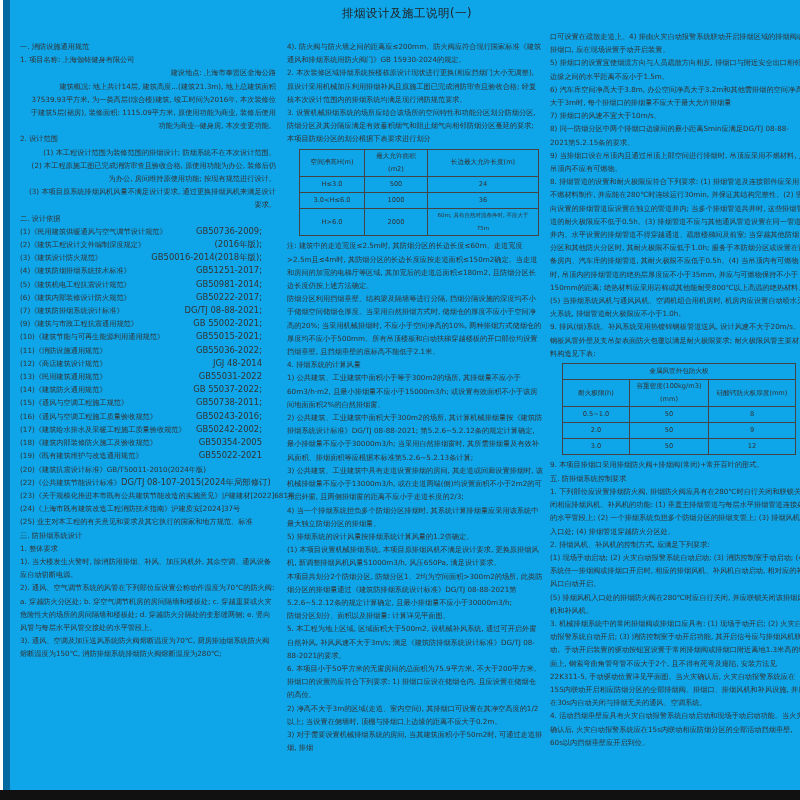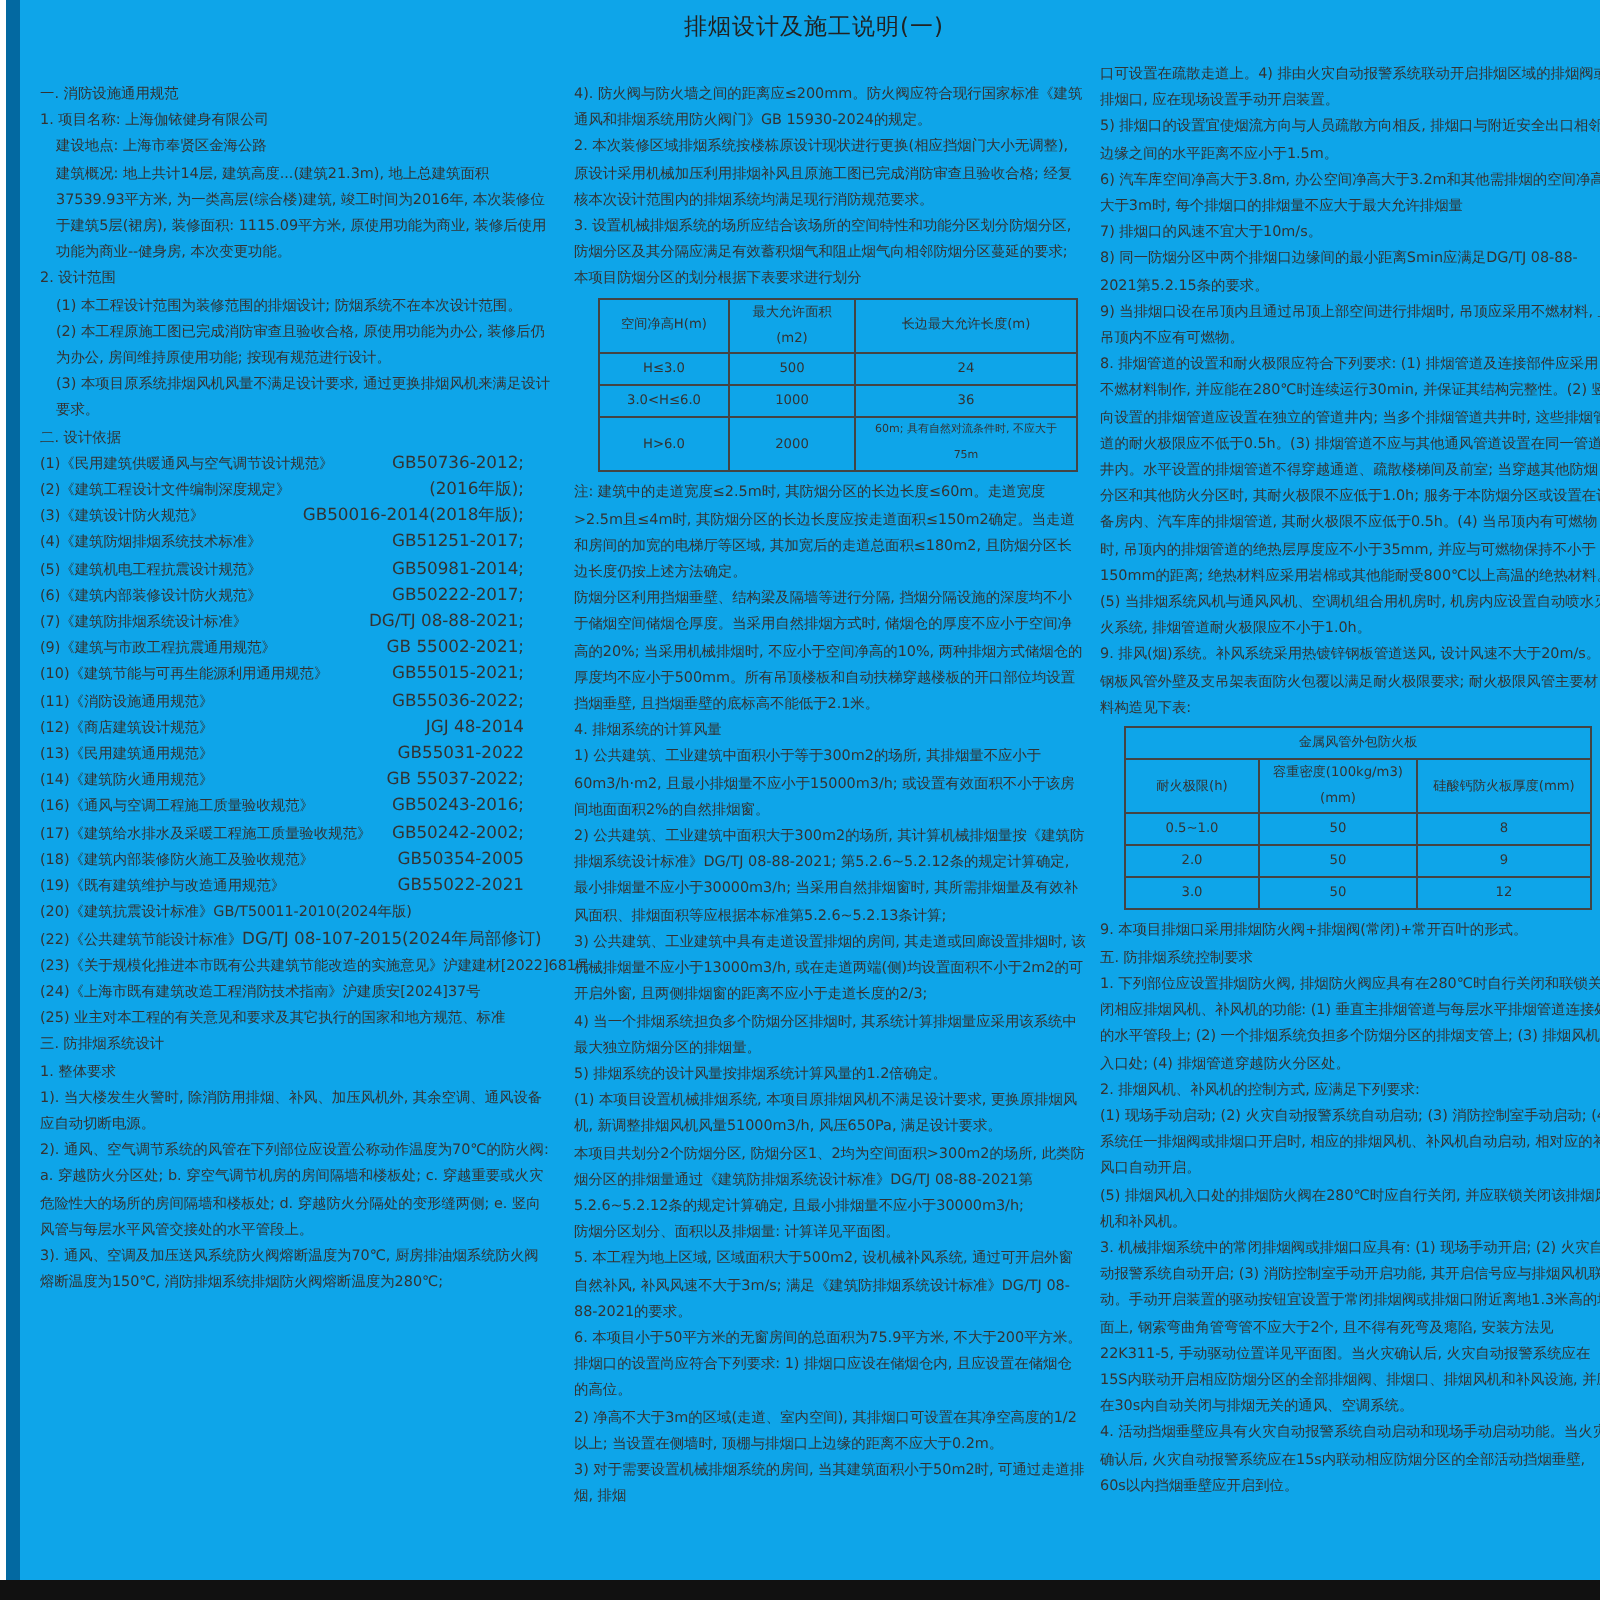--- a/index.html
+++ b/index.html
@@ -6,21 +6,21 @@
   body{width:800px;height:800px;background:#fff;position:relative;overflow:hidden;
        font-family:"DejaVu Sans","Liberation Sans",sans-serif;color:#222;}
   .frame{position:absolute;left:3px;top:0;width:794px;height:790px;border-left:7px solid #0369a1;background:#0ea5e9;}
   .bottom-bar{position:absolute;left:0;right:0;bottom:0;height:10px;background:#111;}
   .title{position:absolute;left:0;right:0;top:6px;text-align:center;font-size:11.5px;letter-spacing:0.5px;color:#222;}
   .col{position:absolute;top:26px;width:256px;font-size:7.2px;line-height:13.2px;color:#333;}
   .c1{left:10px;top:40px;}
   .c2{left:277px;}
   .c3{left:540px;top:30px;}
   .p{margin:0;}
-  .ind1{padding-left:8px;}
+  .ind1{padding-left:8px;text-align:right;}
   .std{display:flex;}
   .std .n{white-space:nowrap;text-align:center;}
   .std .code{margin-left:auto;margin-right:14px;font-size:8.4px;white-space:nowrap;}
   table{border-collapse:collapse;margin:3px 0 3px 12px;font-size:6.6px;}
   td,th{border:1px solid #444;text-align:center;font-weight:normal;height:15px;padding:0 4px;}
   .t1 td:nth-child(1){width:56px}.t1 td:nth-child(2){width:54px}.t1 td:nth-child(3){width:102px}
   .t2 td:nth-child(1){width:58px}.t2 td:nth-child(2){width:70px}.t2 td:nth-child(3){width:78px}
 </style>
 </head>
 <body>
@@ -34,21 +34,21 @@
     <p class="p ind1">建设地点: 上海市奉贤区金海公路</p>
     <p class="p ind1">建筑概况: 地上共计14层, 建筑高度...(建筑21.3m), 地上总建筑面积37539.93平方米, 为一类高层(综合楼)建筑, 竣工时间为2016年, 本次装修位于建筑5层(裙房), 装修面积: 1115.09平方米, 原使用功能为商业, 装修后使用功能为商业--健身房, 本次变更功能。</p>
     <p class="p">2. 设计范围</p>
     <p class="p ind1">(1) 本工程设计范围为装修范围的排烟设计; 防烟系统不在本次设计范围。</p>
     <p class="p ind1">(2) 本工程原施工图已完成消防审查且验收合格, 原使用功能为办公, 装修后仍为办公, 房间维持原使用功能; 按现有规范进行设计。</p>
     <p class="p ind1">(3) 本项目原系统排烟风机风量不满足设计要求, 通过更换排烟风机来满足设计要求。</p>
     <p class="p">二. 设计依据</p>
     <div id="std-list">
         <div class="std">
           <span class="n">(1)《民用建筑供暖通风与空气调节设计规范》</span>
-          <span class="code">GB50736-2012;</span>
+          <span class="code">GB50736-2009;</span>
         </div>
         <div class="std">
           <span class="n">(2)《建筑工程设计文件编制深度规定》</span>
           <span class="code">(2016年版);</span>
         </div>
         <div class="std">
           <span class="n">(3)《建筑设计防火规范》</span>
           <span class="code">GB50016-2014(2018年版);</span>
         </div>
         <div class="std">
@@ -83,20 +83,24 @@
           <span class="n">(12)《商店建筑设计规范》</span>
           <span class="code">JGJ 48-2014</span>
         </div>
         <div class="std">
           <span class="n">(13)《民用建筑通用规范》</span>
           <span class="code">GB55031-2022</span>
         </div>
         <div class="std">
           <span class="n">(14)《建筑防火通用规范》</span>
           <span class="code">GB 55037-2022;</span>
+        </div>
+        <div class="std">
+          <span class="n">(15)《通风与空调工程施工规范》</span>
+          <span class="code">GB50738-2011;</span>
         </div>
         <div class="std">
           <span class="n">(16)《通风与空调工程施工质量验收规范》</span>
           <span class="code">GB50243-2016;</span>
         </div>
         <div class="std">
           <span class="n">(17)《建筑给水排水及采暖工程施工质量验收规范》</span>
           <span class="code">GB50242-2002;</span>
         </div>
         <div class="std">

